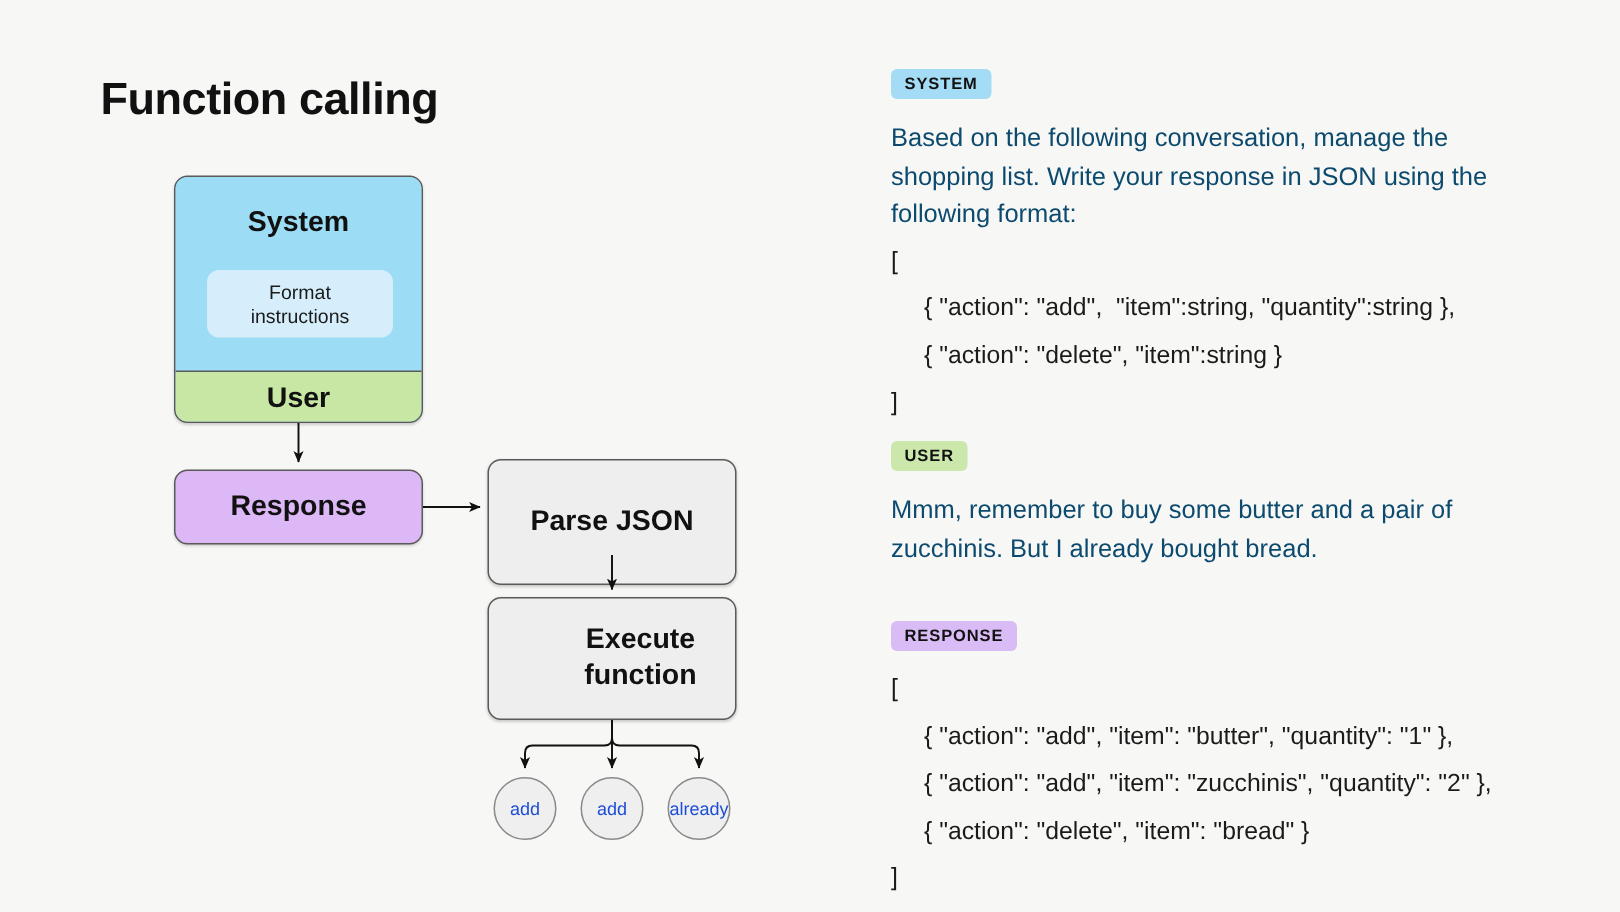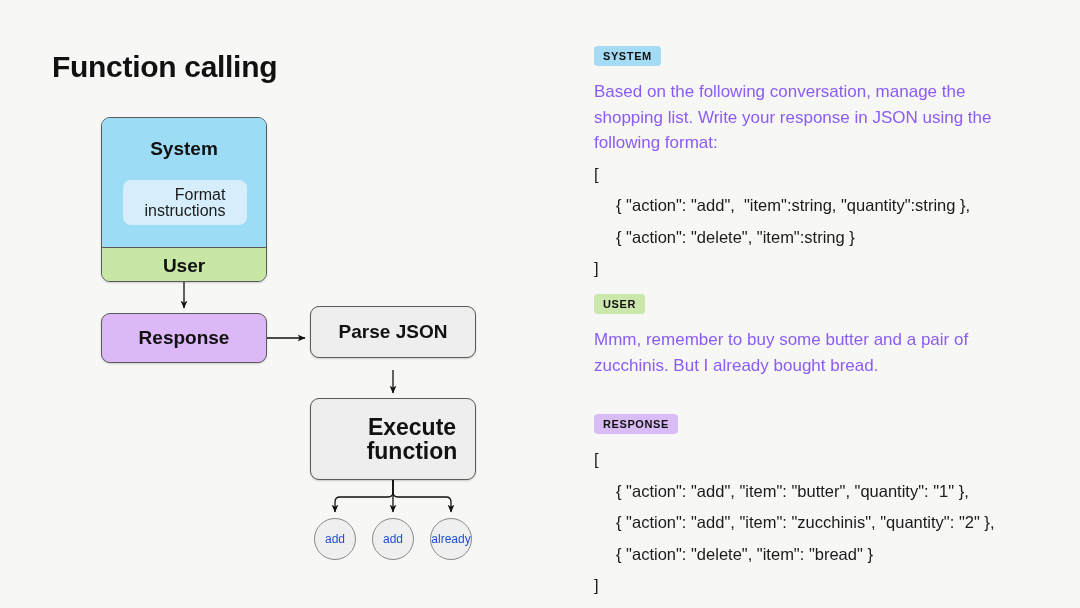--- a/index.html
+++ b/index.html
@@ -12,21 +12,21 @@
     background: #f7f7f6;
     font-family: "Liberation Sans", sans-serif;
     color: #111111;
     overflow: hidden;
     position: relative;
   }
 
   
   #left-panel {
     position: absolute;
-    left: 0; top: 0;
+    left: 15px; top: 0;
     width: 570px; height: 608px;
   }
   #page-title {
     position: absolute;
     left: 52px; top: 50px;
     font-size: 30px;
     font-weight: bold;
     letter-spacing: -0.3px;
     color: #111111;
   }
@@ -63,23 +63,23 @@
     position: absolute;
     left: 21px; top: 62px;
     width: 124px; height: 45px;
     background: #d6eefb;
     border-radius: 8px;
     display: flex;
     align-items: center;
     justify-content: center;
   }
   #format-instructions-label {
-    font-size: 16px;
+    font-size: 13px;
     line-height: 16px;
-    text-align: right;
+    text-align: center;
     color: #1b1b1b;
     white-space: pre-line;
   }
   #user-section {
     position: absolute;
     left: 0; top: 130px;
     width: 100%; height: 35px;
     background: #c8e6a4;
     display: flex;
     align-items: center;
@@ -107,21 +107,21 @@
   }
   #response-label {
     font-size: 19px;
     font-weight: bold;
   }
 
   
   #parse-json-box {
     position: absolute;
     left: 310px; top: 306px;
-    width: 166px; height: 52px;
+    width: 166px; height: 84px;
     background: #eeeeee;
     border: 1.3px solid #5a5a5a;
     border-radius: 9px;
     box-sizing: border-box;
     display: flex;
     align-items: center;
     justify-content: center;
     box-shadow: 0 1px 2px rgba(0,0,0,0.18);
   }
   #parse-json-label {
@@ -137,21 +137,21 @@
     background: #eeeeee;
     border: 1.3px solid #5a5a5a;
     border-radius: 9px;
     box-sizing: border-box;
     display: flex;
     align-items: center;
     justify-content: center;
     box-shadow: 0 1px 2px rgba(0,0,0,0.18);
   }
   #execute-function-label {
-    font-size: 23px;
+    font-size: 19px;
     font-weight: bold;
     line-height: 24px;
     text-align: center;
     white-space: pre-line;
     margin-left: 38px;
   }
 
   
   .leaf-circle {
     position: absolute;
@@ -198,21 +198,21 @@
     color: #111111;
   }
   .badge-system   { background: #a5dcf5; }
   .badge-user     { background: #cbe7ac; }
   .badge-response { background: #d9bbf5; }
 
   .msg-text {
     margin-top: 13px;
     font-size: 17px;
     line-height: 25.5px;
-    color: #8b5cf6;
+    color: #0c4a6e;
     white-space: pre-line;
   }
   .json-block {
     margin-top: 6px;
     font-size: 16.5px;
     line-height: 25.5px;
     color: #1b1b1b;
     white-space: pre;
   }
   .json-indent { padding-left: 22px; }

